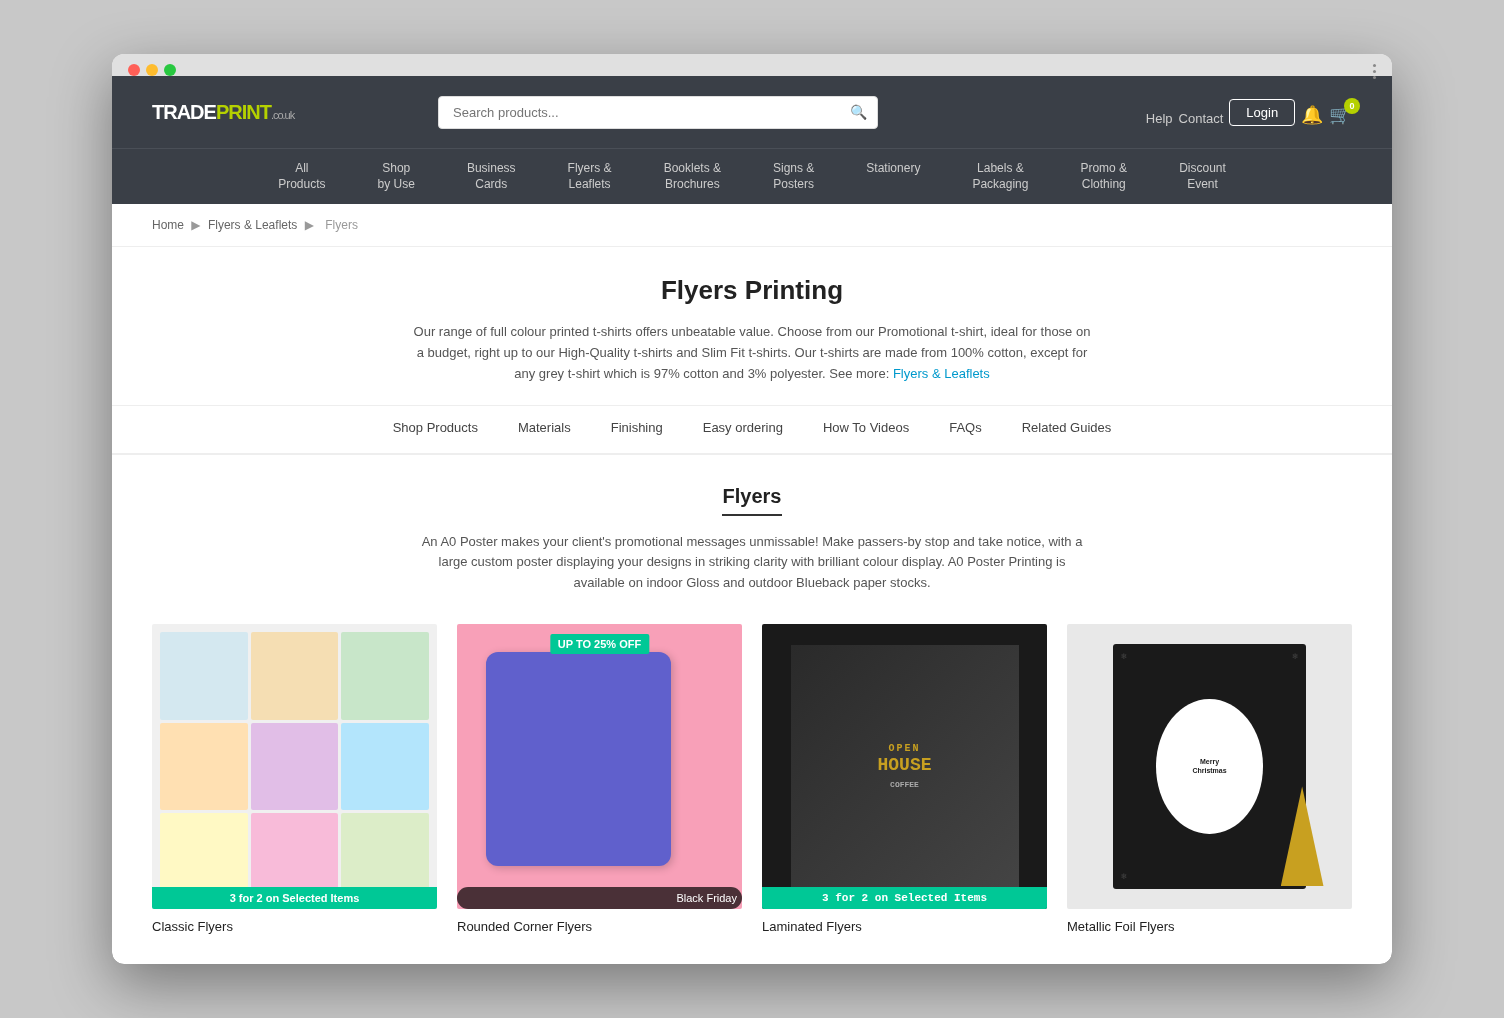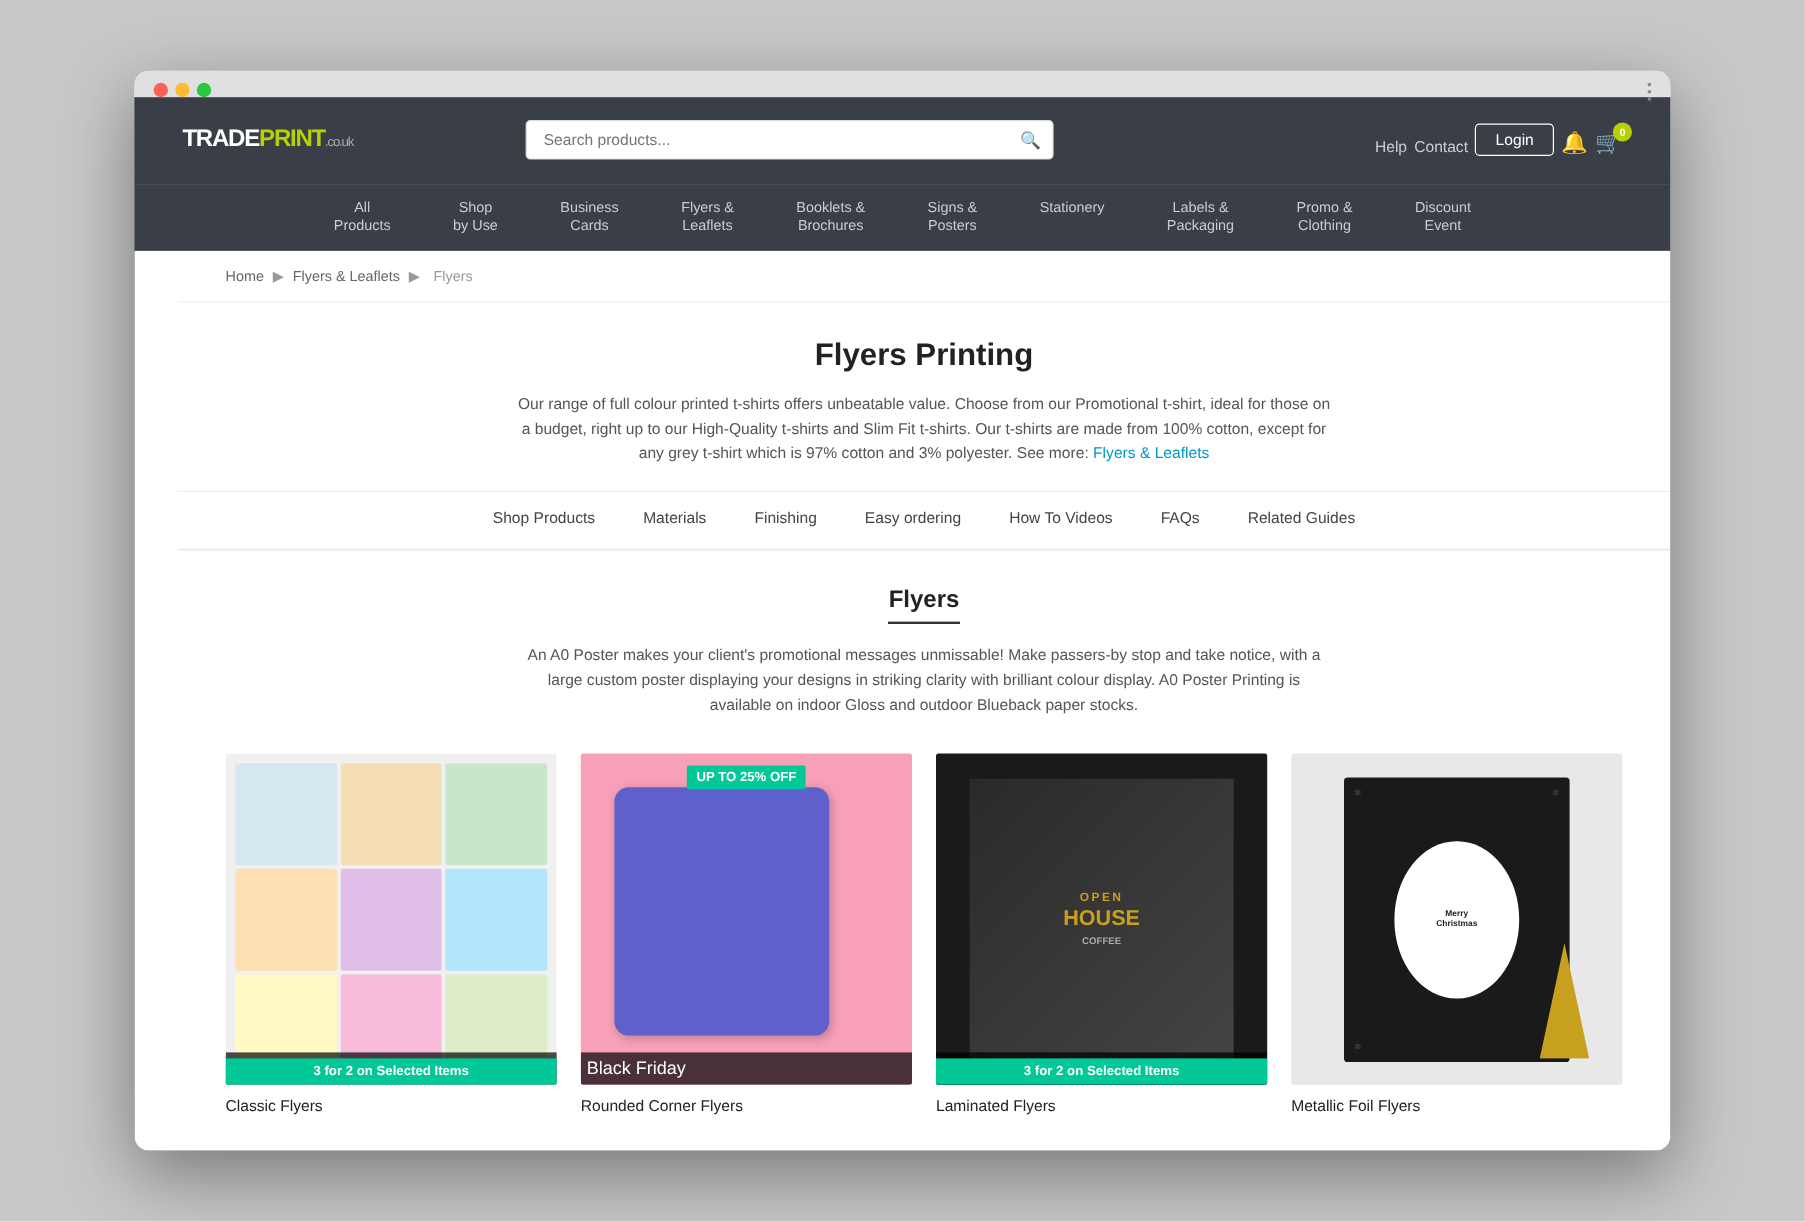--- a/index.html
+++ b/index.html
@@ -159,21 +159,20 @@
       padding: 12px 18px;
       cursor: pointer;
       text-align: center;
       white-space: nowrap;
       line-height: 1.3;
     }
 
     
     .main-content {
       background: white;
-      padding-left: 36px;
     }
 
     
     .breadcrumb {
       padding: 14px 40px;
       font-size: 12px;
       color: #666;
       border-bottom: 1px solid #eee;
     }
     .breadcrumb a {
@@ -278,23 +277,24 @@
       white-space: nowrap;
       z-index: 2;
     }
     .product-badge-bottom {
       position: absolute;
       bottom: 0;
       left: 0;
       right: 0;
       background: rgba(0,0,0,0.7);
       color: white;
-      font-size: 15px;
-      text-align: left;
+      font-size: 11px;
+      text-align: right;
       padding: 5px;
+      border-radius: 11px;
     }
     .product-badge-promo {
       position: absolute;
       bottom: 0;
       left: 0;
       right: 0;
       background: #00c896;
       color: white;
       font-size: 11px;
       text-align: center;
@@ -422,21 +422,21 @@
             <div class="product-card-image" style="background:#f8a0b8;">
               <div class="product-badge-sale">UP TO 25% OFF</div>
 
               <div style="position:absolute;bottom:15%;left:10%;width:65%;height:75%;background:#6060cc;border-radius:12px;box-shadow:2px 2px 8px rgba(0,0,0,0.2);"></div>
               <div class="product-badge-bottom">Black Friday</div>
             </div>
             <div class="product-name">Rounded Corner Flyers</div>
           </div>
 
           <div class="product-card">
-            <div class="product-card-image" style="background:#1a1a1a;display:flex;align-items:center;justify-content:center;">
+            <div class="product-card-image" style="background:#1a1a1a;display:flex;align-items:center;justify-content:center;font-family:Liberation Mono, monospace;">
               <div style="width:80%;height:85%;background:linear-gradient(135deg,#2a2a2a,#444);position:relative;display:flex;align-items:center;justify-content:center;">
                 <div style="color:#c8a020;font-size:22px;font-weight:900;text-align:center;line-height:1.2;">
                   <div style="font-size:10px;letter-spacing:2px;color:#c8a020;">OPEN</div>
                   <div style="font-size:18px;text-align:center;">HOUSE</div>
                   <div style="font-size:8px;color:#aaa;margin-top:4px;">COFFEE</div>
                 </div>
               </div>
               <div class="product-badge-bottom">Black Friday</div>
               <div class="product-badge-promo">3 for 2 on Selected Items</div>
             </div>

